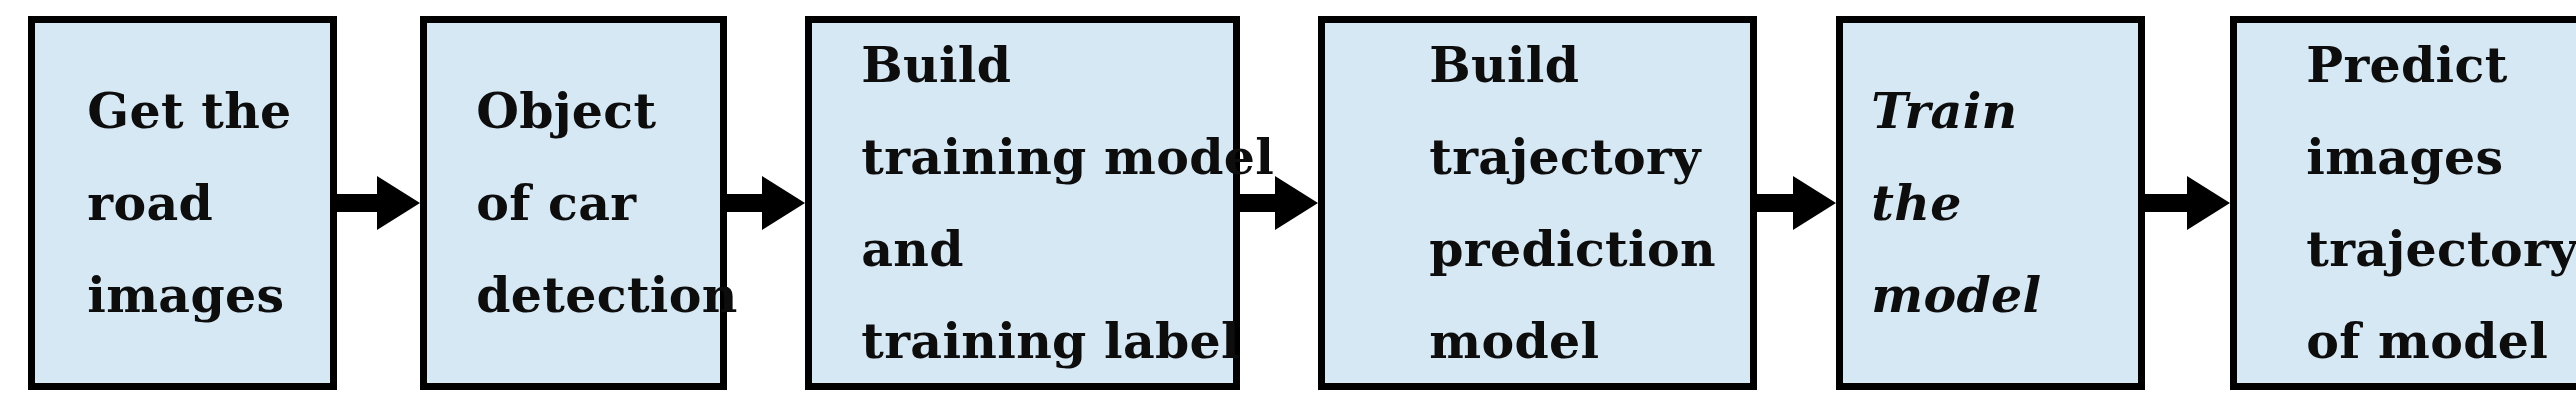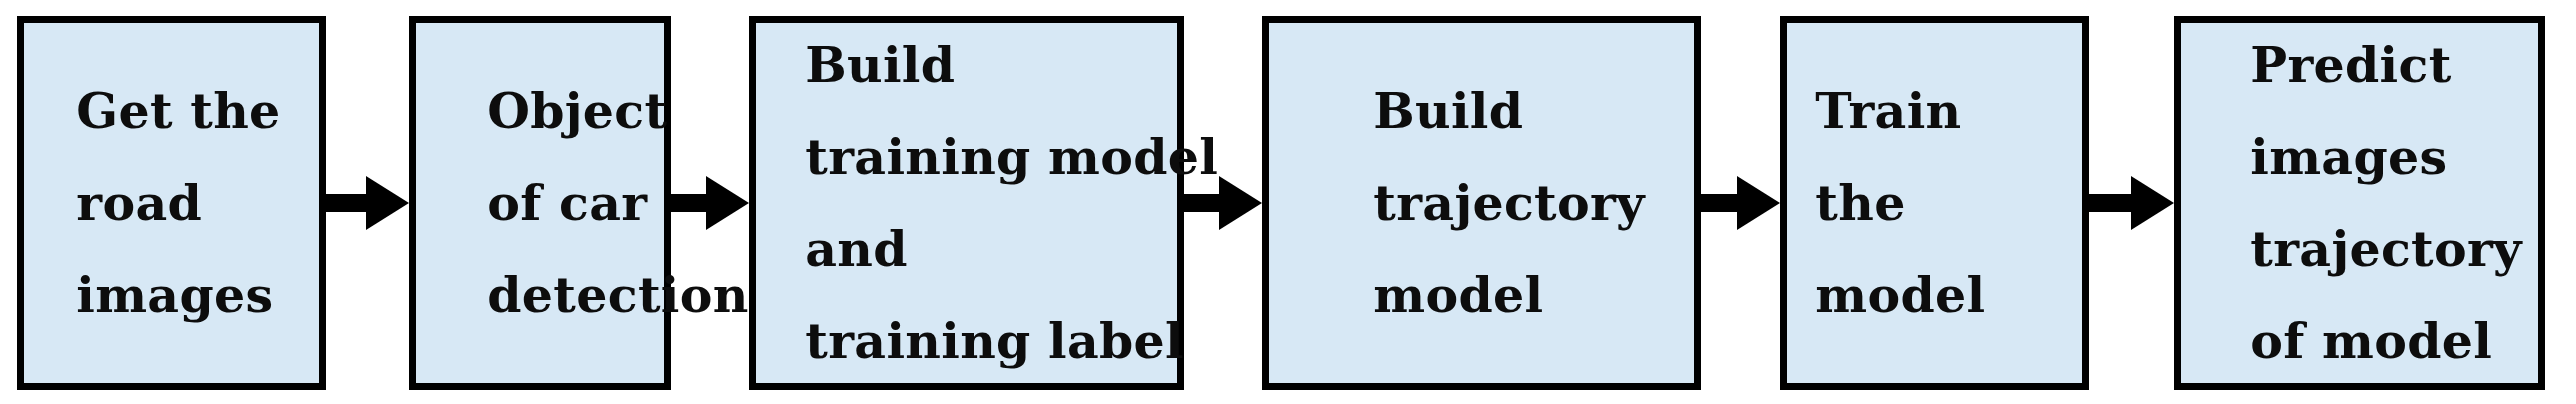--- a/index.html
+++ b/index.html
@@ -29,25 +29,25 @@
   }
   .line{
     font-weight:bold;
     font-size:49px;
     line-height:92px;
     color:var(--text);
     white-space:nowrap;
     letter-spacing:0.3px;
   }
   
-  .b1{width:309px;padding:0 14px 0 52px;}
-  .b2{width:262px;padding:0 14px 0 71px;}
+  .b1{width:309px;padding:0 14px 0 52px;margin-left:11px;}
+  .b2{width:307px;padding:0 14px 0 49px;}
   .b3{width:435px;padding:0 12.5px 0 49px;}
   .b4{width:439px;padding:0 12.5px 0 104px;}
-  .b5{width:309px;padding:0 21px 0 28px;}
+  .b5{width:309px;padding:0 21px 0 28px;font-style:italic;}
   .b6{width:371px;padding:0 9.7px 0 69px;}
   
   .justify-last{
     text-align:justify;
     text-align-last:justify;
     white-space:normal;
   }
   
   .arrow{
     height:55px;
@@ -106,20 +106,21 @@
   </div>
 
   <div class="arrow a3">
     <i class="shaft"></i>
     <i class="head"></i>
   </div>
 
   <div class="box b4">
     <div class="line">Build</div>
     <div class="line">trajectory</div>
+    <div class="line">prediction</div>
     <div class="line">model</div>
   </div>
 
   <div class="arrow a4">
     <i class="shaft"></i>
     <i class="head"></i>
   </div>
 
   <div class="box b5">
     <div class="line justify-last">Train the</div>

